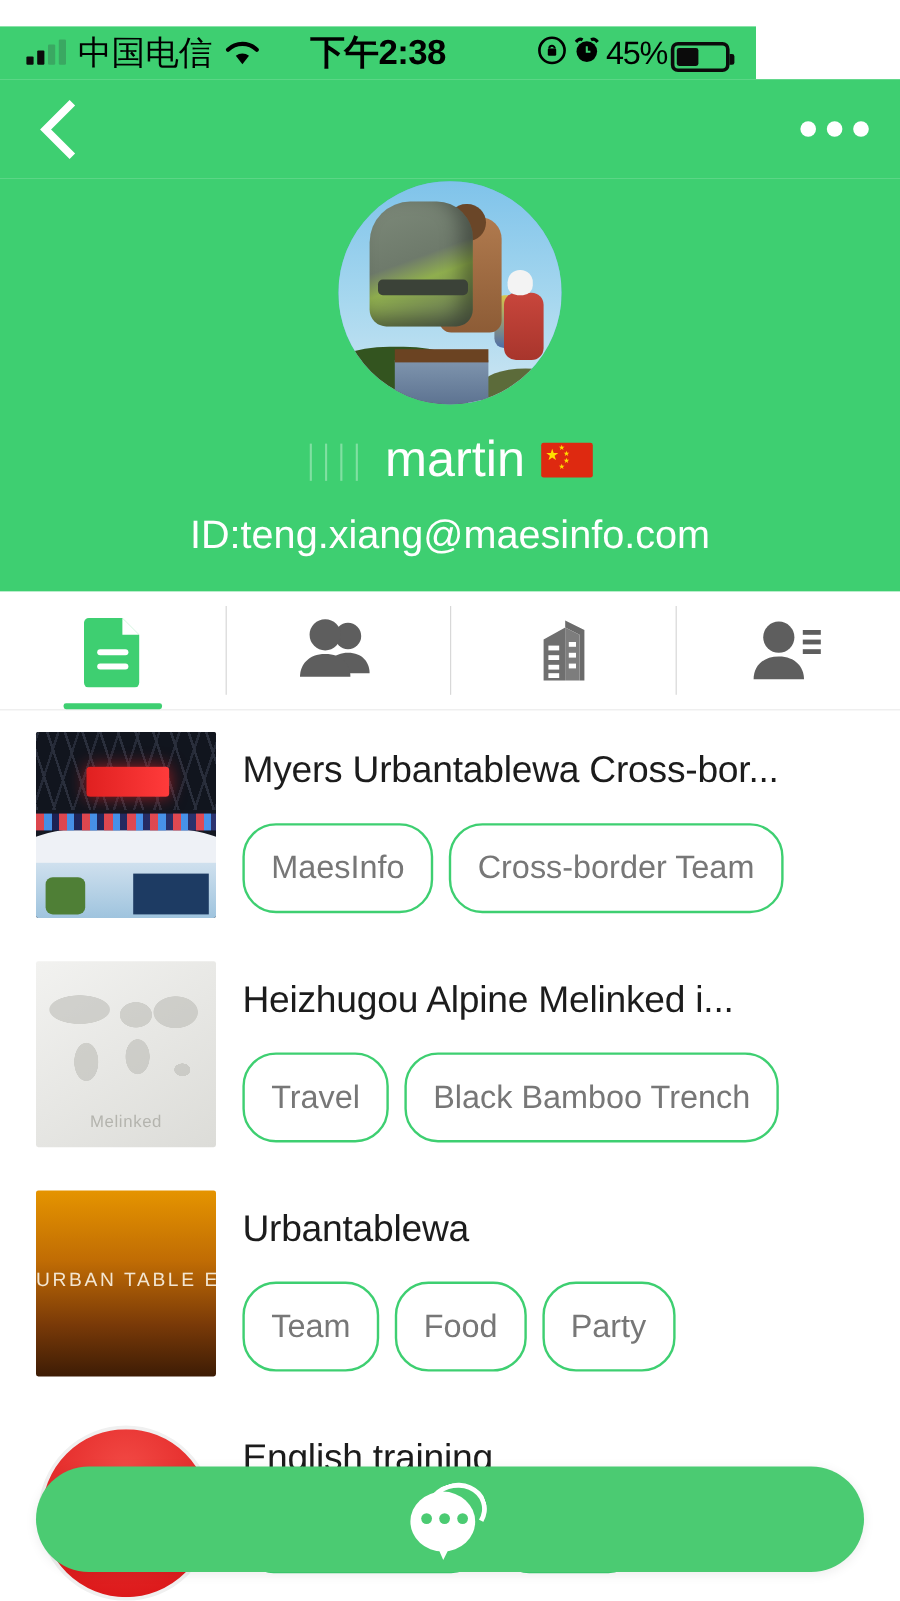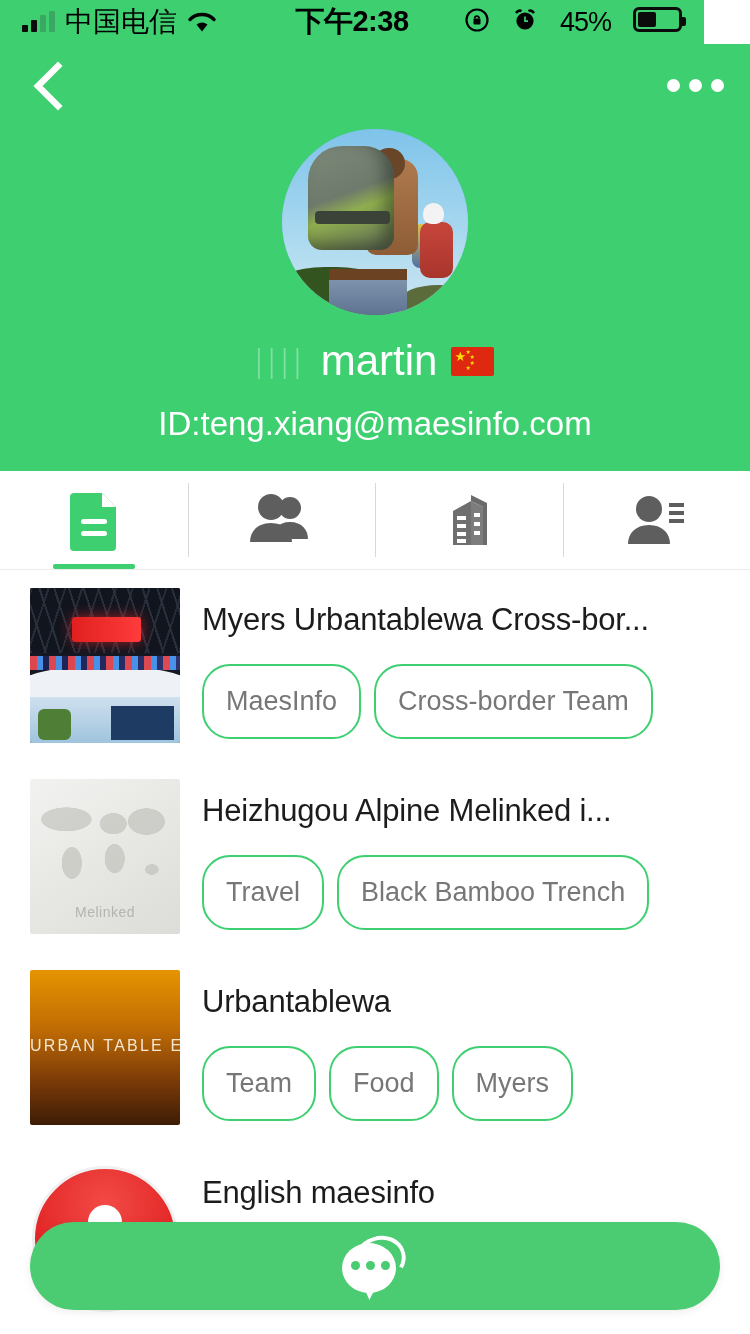--- a/index.html
+++ b/index.html
@@ -6,41 +6,42 @@
   html,body { width:750px; height:1334px; }
   body {
     font-family: "Liberation Sans", sans-serif;
     background:#ffffff;
     overflow:hidden;
     position:relative;
   }
 
   
   .status-bar{
-    height:44px; width:704px;
+    height:44px; width:630px;
     background:#3ECF71;
     display:flex; align-items:center;
     padding:0 22px;
     position:relative;
+    margin-top:22px;
   }
   .sb-left{ display:flex; align-items:center; gap:10px; }
   .signal{ display:flex; align-items:flex-end; gap:3px; height:20px; }
   .signal i{ display:block; width:6px; background:#0b0b0b; border-radius:1px; }
   .signal i:nth-child(1){ height:7px; }
   .signal i:nth-child(2){ height:12px; }
   .signal i:nth-child(3){ height:17px; background:#3aa862; }
   .signal i:nth-child(4){ height:21px; background:#3aa862; }
   .carrier{ font-size:28px; color:#000; letter-spacing:0px; line-height:1; }
   .wifi{ width:30px; height:22px; position:relative; }
   .sb-center{
     position:absolute; left:0; right:0; text-align:center;
     font-size:29px; font-weight:bold; color:#000; letter-spacing:-0.5px;
   }
   .sb-right{
-    margin-left:auto; display:flex; align-items:flex-start; gap:22px;
+    margin-left:auto; display:flex; align-items:flex-end; gap:3px;
   }
   .batt-pct{ font-size:27px; color:#000; letter-spacing:-1px; }
   .battery{
     width:49px; height:25px; border:3px solid #0b0b0b; border-radius:6px;
     position:relative; padding:2px;
   }
   .battery::after{
     content:""; position:absolute; right:-7px; top:7px;
     width:4px; height:9px; background:#0b0b0b; border-radius:0 2px 2px 0;
   }
@@ -444,34 +445,34 @@
 
   <div class="item">
     <div class="thumb th-urban">
       <span class="cap">URBAN TABLE EVEN</span>
     </div>
     <div class="item-body">
       <div class="item-title">Urbantablewa</div>
       <div class="tag-row">
         <span class="tag">Team</span>
         <span class="tag">Food</span>
-        <span class="tag">Myers</span>
+        <span class="tag">Party</span>
       </div>
     </div>
   </div>
 
   <div class="item">
     <div class="thumb th-eng">
       <span class="circle">
         <span class="mic"></span>
         <span class="arcm"></span>
       </span>
     </div>
     <div class="item-body">
-      <div class="item-title">English maesinfo</div>
+      <div class="item-title">English training</div>
       <div class="tag-row">
         <span class="tag" style="width:200px;height:52px;"></span>
         <span class="tag" style="width:118px;height:52px;"></span>
       </div>
     </div>
   </div>
 
 </div>
 
 <div class="chat-fab">

